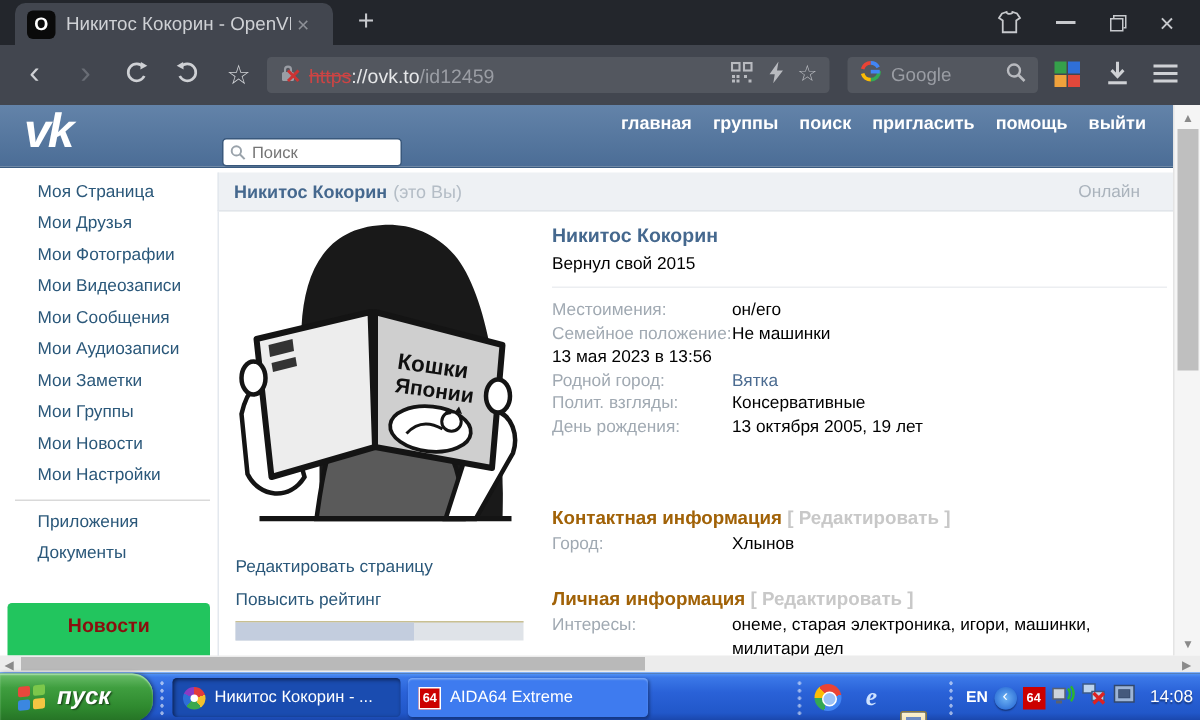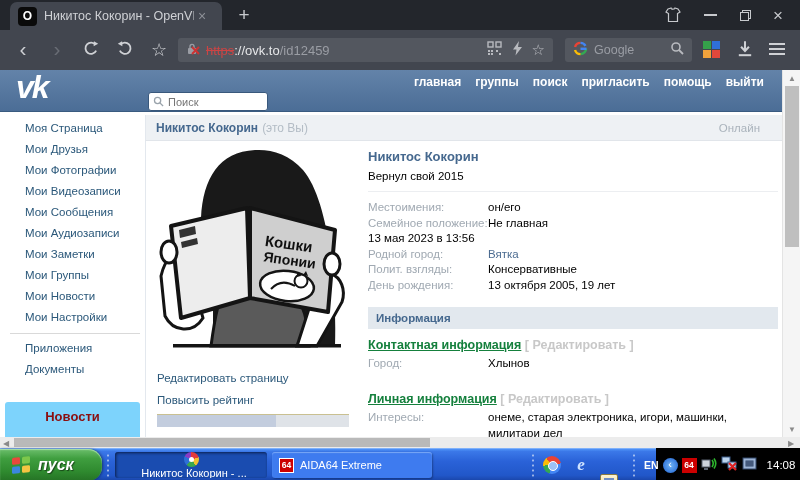--- a/index.html
+++ b/index.html
@@ -56,21 +56,21 @@
   .vk-search { position:absolute; left:148px; top:22px; width:120px; height:19px; background:#fff;
                border:1px solid #39587c; border-radius:3px; display:flex; align-items:center; padding:0 4px; }
   .vk-search input { border:none; outline:none; width:90px; font-size:11px; font-family:"Liberation Sans",sans-serif; color:#555; margin-left:4px; }
   .vk-nav { position:absolute; right:18px; top:5px; display:flex; gap:14px; }
   .vk-nav span { color:#fff; font-size:12px; font-weight:bold; cursor:pointer; }
 
   
   .sidebar { position:absolute; left:10px; top:48px; width:130px; }
   .side-link { color:#2b587a; font-size:11.5px; line-height:21px; padding-left:15px; cursor:pointer; white-space:nowrap; }
   .side-divider { height:1px; background:#d9d9d9; margin:5px 0 4px 0; }
-  .news-block { position:absolute; left:5px; top:332px; width:135px; height:35px; background:#7dd3fc;
+  .news-block { position:absolute; left:5px; top:332px; width:135px; height:35px; background:#22c55e;
                 border-radius:3px 3px 0 0; display:flex; justify-content:center; padding-top:7px; }
   .news-block span { color:#8b0e0e; font-weight:bold; font-size:13px; }
 
   
   .page-hbar { position:absolute; left:145px; top:45px; width:637px; height:26px; background:#eef1f4;
                border-bottom:1px solid #e1e5ea; border-left:1px solid #e3e8ee; display:flex; align-items:center; padding:0 10px; }
   .ph-name { color:#45688e; font-weight:bold; font-size:12px; }
   .ph-suffix { color:#b4bdc6; font-size:12px; margin-left:4px; }
   .ph-online { margin-left:auto; color:#aab3bc; font-size:11.5px; margin-right:12px; }
 
@@ -89,51 +89,51 @@
   .p-status { color:#000; font-size:11.5px; margin-top:6px; padding-bottom:9px; border-bottom:1px solid #eceef1; }
   .fields { margin-top:8px; }
   .frow { display:flex; line-height:15.5px; font-size:11.5px; }
   .flabel { width:120px; color:#a0a9b2; flex:0 0 auto; }
   .fvalue { color:#000; }
   .fvalue.link { color:#4c6c91; cursor:pointer; }
   .info-bar { position:absolute; left:0; top:161px; width:410px; height:22px; background:#e2e8ee;
               display:flex; align-items:center; padding-left:8px; }
   .info-bar span { color:#45688e; font-weight:bold; font-size:11.5px; }
   .sec-head { position:absolute; left:0; font-size:12.5px; }
-  .sec-head b { color:#15803d; font-weight:bold;text-decoration:underline; }
+  .sec-head b { color:#a16207; font-weight:bold; }
   .sec-head .edit { color:#c8c8c8; font-weight:bold; cursor:pointer; }
   .sub-rows { position:absolute; left:0; width:410px; }
 
   
   .vscroll { position:absolute; right:0; top:0; width:18px; height:367px; background:#f5f5f5; border-left:1px solid #e4e4e4; }
   .vthumb { position:absolute; left:2px; top:16px; width:14px; height:161px; background:#bfbfbf; }
   .sarrow { position:absolute; color:#8a8a8a; font-size:8px; width:18px; text-align:center; }
   .hscroll { position:absolute; left:0; top:367px; width:782px; height:11px; background:#ececec; }
   .hthumb { position:absolute; left:14px; top:1px; width:416px; height:9px; background:#b9b9b9; }
   .corner { position:absolute; right:0; top:367px; width:18px; height:11px; background:#ececec; }
 
   
-  .taskbar { position:absolute; left:0; top:448px; width:656px; height:32px;
+  .taskbar { position:absolute; left:0; top:448px; width:800px; height:32px;
              background:linear-gradient(#5094f8 0%, #3b78e8 8%, #2a62d8 40%, #2157c9 85%, #1a47ad 100%);
              border-top:1px solid #7fb1fa; }
   .startbtn { position:absolute; left:0; top:0; width:102px; height:32px; border-radius:0 14px 14px 0;
               background:linear-gradient(#6cbf6c 0%, #3f9e3f 30%, #2f8a2f 70%, #257225 100%);
               box-shadow:inset 0 1px 1px #a9e0a9, 1px 0 3px rgba(0,0,0,.45);
               display:flex; align-items:center; padding-left:12px; cursor:pointer; }
   .start-label { color:#fff; font-size:16px; font-weight:bold; font-style:italic;
                  margin-left:7px; text-shadow:1px 1px 1px rgba(0,0,0,.5); }
   .xp-flag { width:19px; height:17px; display:grid; grid-template-columns:8px 8px; grid-template-rows:7px 7px;
              gap:1.5px; transform:skewY(-6deg); }
   .xp-flag i { border-radius:1.5px; }
   .tb-sep { position:absolute; top:4px; width:4px; height:24px;
             background-image:radial-gradient(circle, rgba(255,255,255,.55) 1px, transparent 1.2px);
             background-size:4px 5px; background-repeat:repeat-y; }
   .taskbtn { position:absolute; top:3px; height:26px; border-radius:3px; display:flex; align-items:center;
              padding:0 7px; cursor:pointer; }
-  .taskbtn.active { background:#1a4cb0; box-shadow:inset 1px 1px 3px rgba(0,0,10,.6);flex-direction:column; }
+  .taskbtn.active { background:#1a4cb0; box-shadow:inset 1px 1px 3px rgba(0,0,10,.6); }
   .taskbtn.idle { background:#3e7bef; box-shadow:inset 0 1px 1px #7aa8f6, 1px 1px 2px rgba(0,0,0,.3); }
   .taskbtn .t-title { color:#fff; font-size:11px; margin-left:6px; white-space:nowrap; overflow:hidden; }
   .pinwheel { width:15px; height:15px; border-radius:50%; flex:0 0 auto;
               background:conic-gradient(#e23b3b 0 20%, #f2c12e 20% 40%, #3aa84e 40% 62%, #2e6fd6 62% 82%, #8a3bc4 82% 100%); position:relative; }
   .pinwheel:after { content:""; position:absolute; left:5px; top:5px; width:5px; height:5px; background:#fff; border-radius:50%; }
   .badge64 { width:15px; height:15px; background:#c00; color:#fff; font-size:8.5px; font-weight:bold;
              display:flex; align-items:center; justify-content:center; flex:0 0 auto; border:1px solid #fff; }
   .ql-icon { position:absolute; top:7px; width:18px; height:18px; cursor:pointer; }
   .chrome-icon { border-radius:50%;
                  background:conic-gradient(from -40deg, #ea4335 0 33%, #4285f4 33% 66%, #34a853 66% 85%, #fbbc05 85% 100%); position:relative; }
@@ -352,42 +352,39 @@
       <div class="col-right">
         <div class="p-name">Никитос Кокорин</div>
         <div class="p-status">Вернул свой 2015</div>
         <div class="fields">
           <div class="frow">
               <span class="flabel">Местоимения:</span>
               <span class="fvalue">он/его</span>
             </div>
           <div class="frow">
               <span class="flabel">Семейное положение:</span>
-              <span class="fvalue">Не главная</span>
+              <span class="fvalue">Не машинки</span>
             </div>
           <div class="frow">
               <span class="fvalue">13 мая 2023 в 13:56</span>
             </div>
           <div class="frow">
               <span class="flabel">Родной город:</span>
               <span class="fvalue link">Вятка</span>
             </div>
           <div class="frow">
               <span class="flabel">Полит. взгляды:</span>
               <span class="fvalue">Консервативные</span>
             </div>
           <div class="frow">
               <span class="flabel">День рождения:</span>
               <span class="fvalue">13 октября 2005, 19 лет</span>
             </div>
         </div>
 
-        <div class="info-bar">
-          <span>Информация</span>
-        </div>
 
         <div class="sec-head" style="top:192px;">
           <b>Контактная информация</b>
           <span class="edit">[ Редактировать ]</span>
         </div>
         <div class="sub-rows" style="top:210px;">
           <div class="frow">
               <span class="flabel">Город:</span>
               <span class="fvalue">Хлынов</span>
             </div>

